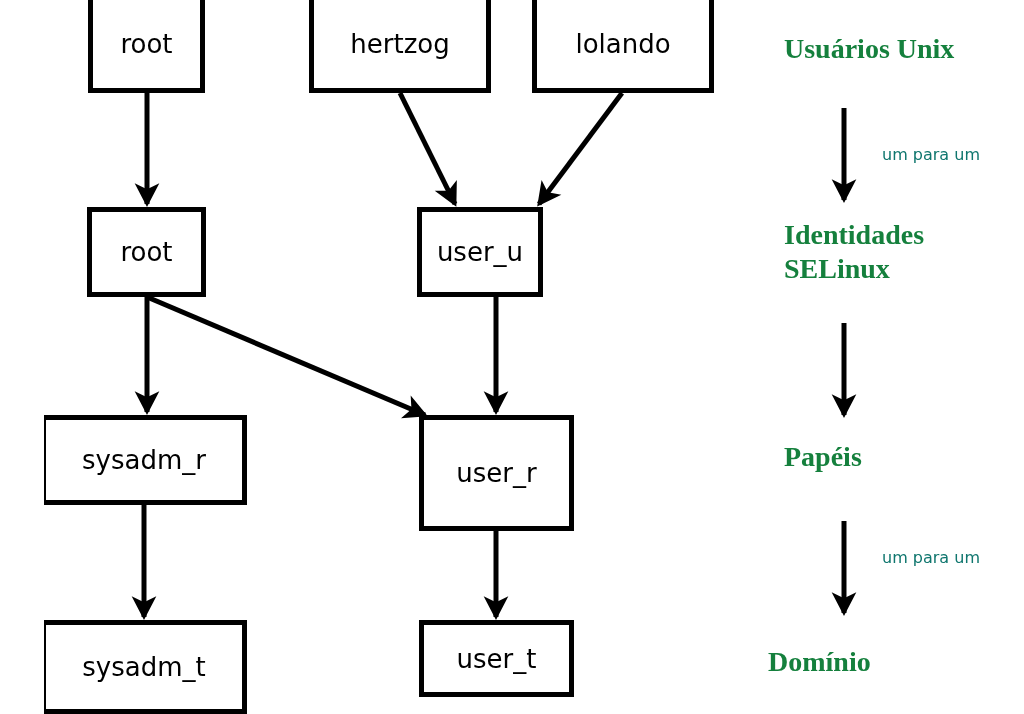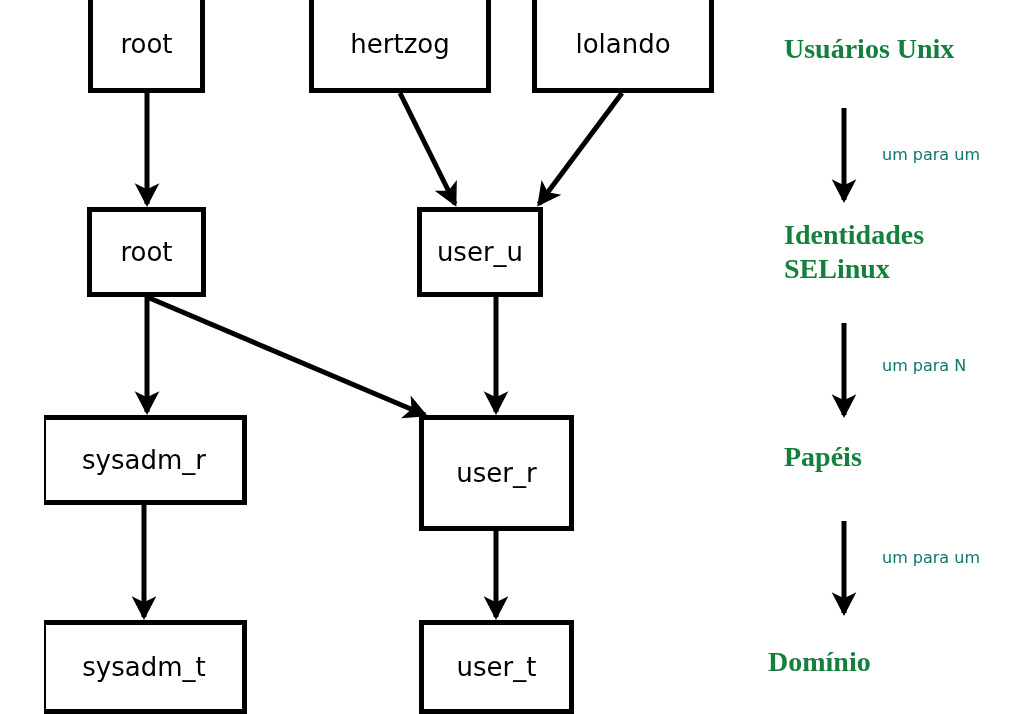--- a/index.html
+++ b/index.html
@@ -123,32 +123,31 @@
   </div>
 
   <div class="node" style="left:375px; top:415px; width:155px; height:116px;">
     <span>user_r</span>
   </div>
 
   <div class="node" style="left:-3px; top:620px; width:206px; height:94px;">
     <span>sysadm_t</span>
   </div>
 
-  <div class="node" style="left:375px; top:620px; width:155px; height:94px;">
+  <div class="node" style="left:375px; top:620px; width:155px; height:77px;">
     <span>user_t</span>
   </div>
 
   <div class="legend-label" style="left:740px; top:32px;">Usuários Unix</div>
 
   <div class="legend-label" style="left:740px; top:218px;">Identidades
 SELinux</div>
 
   <div class="legend-label" style="left:740px; top:440px;">Papéis</div>
 
   <div class="legend-label" style="left:724px; top:645px;">Domínio</div>
 
   <div class="legend-note" style="left:838px; top:147px;">um para um</div>
 
-  <div class="legend-note" style="left:838px; top:358px;">um para N</div>
 
   <div class="legend-note" style="left:838px; top:550px;">um para um</div>
 
 </div>
 
 </body></html>

